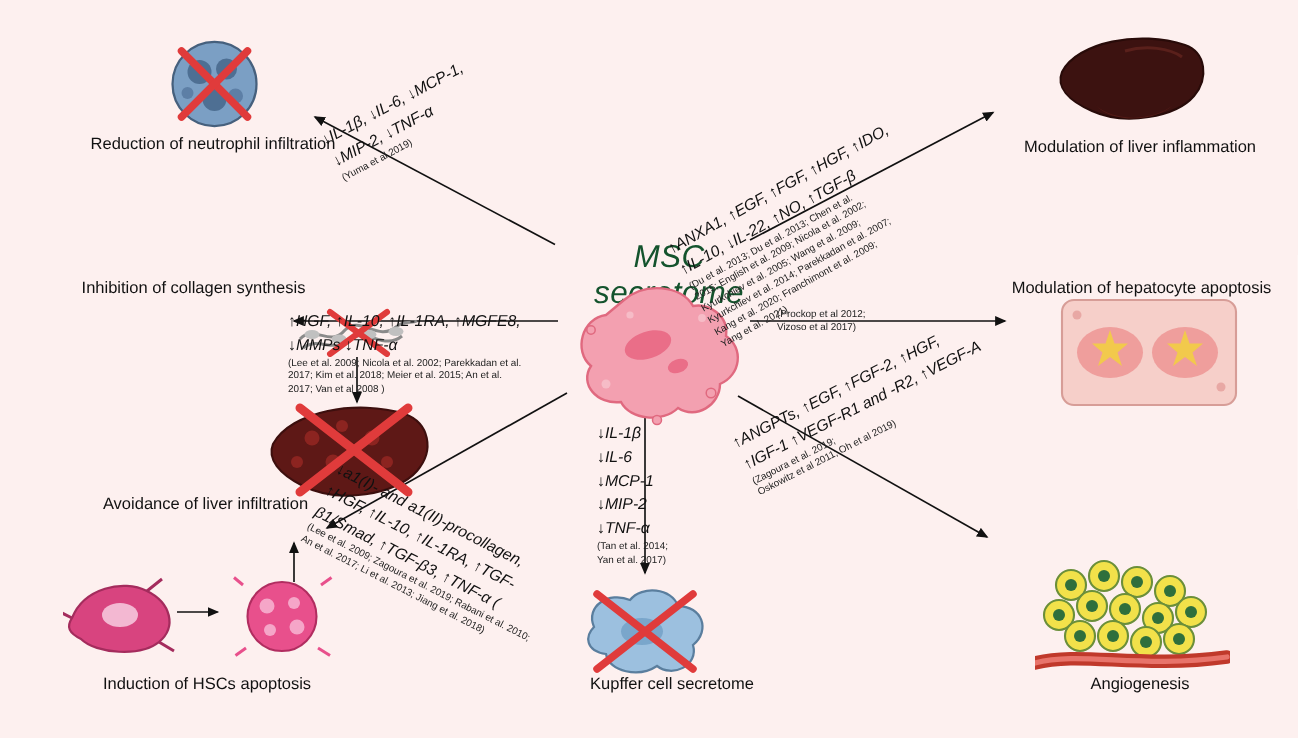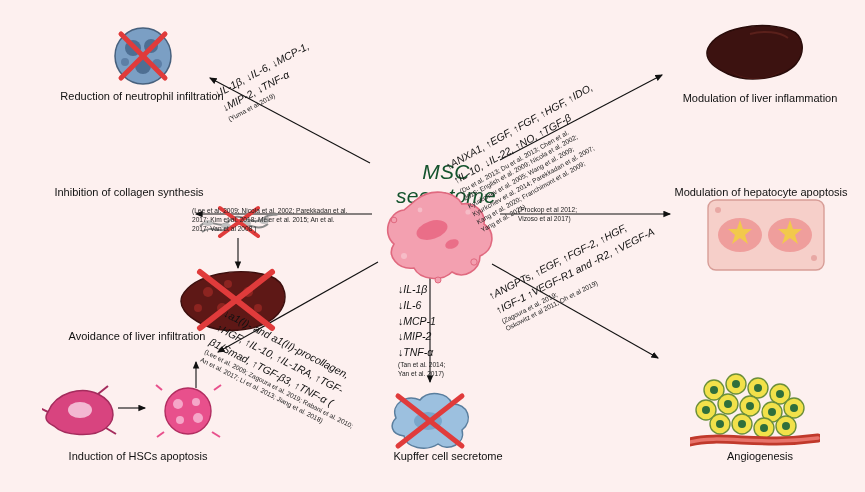--- a/index.html
+++ b/index.html
@@ -165,20 +165,22 @@
       <ellipse cx="50" cy="19" rx="5" ry="3"></ellipse>
         <ellipse cx="68" cy="17" rx="5" ry="3"></ellipse>
     </g>
     <g stroke="#e03b3b" stroke-width="4" stroke-linecap="round">
       <line x1="24" y1="4" x2="62" y2="32"></line>
       <line x1="62" y1="4" x2="24" y2="32"></line>
     </g>
   </svg>
 
   <div class="abs" style="left:192px; top:207px; width:200px;">
+    <div class="factors">↑HGF, ↑IL-10, ↑IL-1RA, ↑MGFE8,
+↓MMPs ↓TNF-α</div>
     <div class="refs">(Lee et al. 2009; Nicola et al. 2002; Parekkadan et al.
 2017; Kim et al. 2018; Meier et al. 2015; An et al.
 2017; Van et al 2008 )</div>
   </div>
 
   <svg class="abs" style="left:706px; top:198px;" width="120" height="74">
     <rect x="2" y="2" width="116" height="70" rx="8" fill="#f6cfc9" stroke="#d79d97" stroke-width="1.4"></rect>
     <ellipse cx="34" cy="37" rx="22" ry="17" fill="#ef9e9c"></ellipse>
     <ellipse cx="84" cy="37" rx="22" ry="17" fill="#ef9e9c"></ellipse>
     <g fill="#f2c94c">

